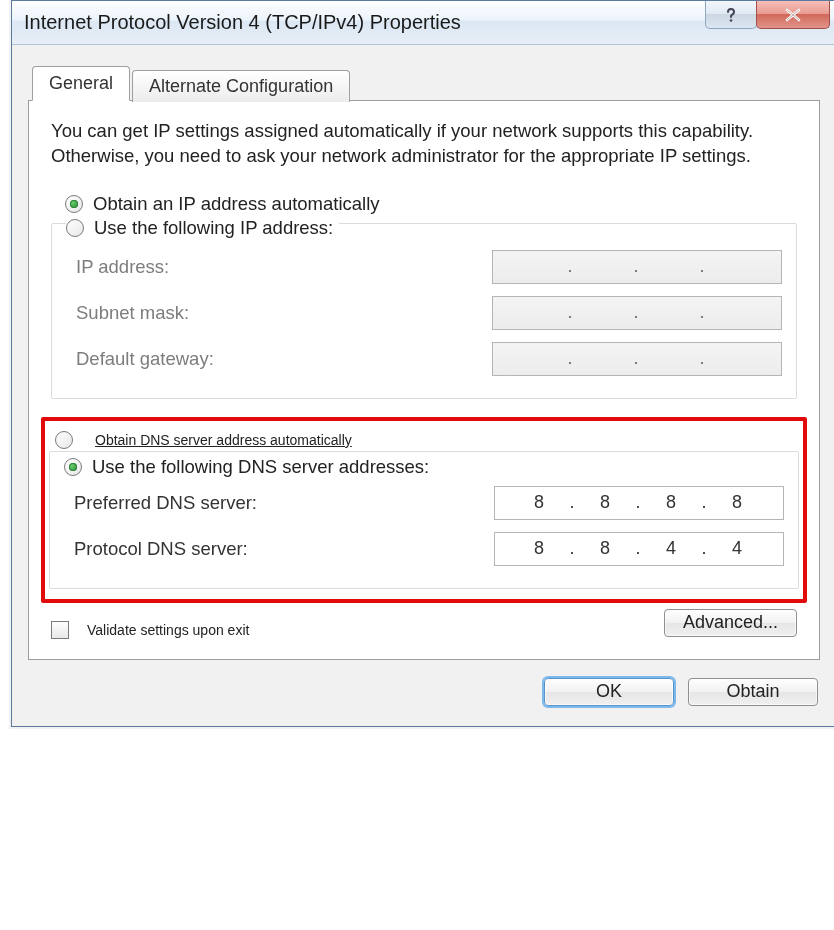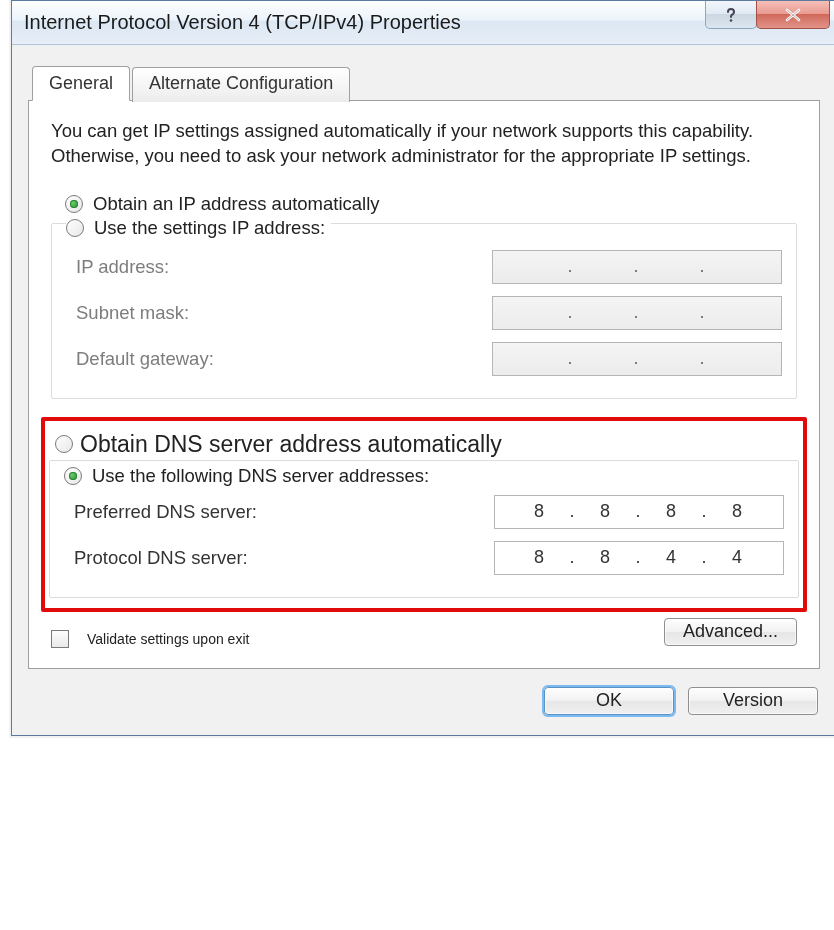--- a/index.html
+++ b/index.html
@@ -64,20 +64,21 @@
 
   
   .dialog-body {
     padding: 20px 16px 0 16px;
     background: #f1f1f1;
   }
 
   
   .tabrow {
     display: flex;
+    align-items: flex-end;
     position: relative;
     z-index: 2;
     margin-left: 4px;
   }
   .tab {
     padding: 6px 16px 6px 16px;
     border: 1px solid #9f9f9f;
     border-bottom: none;
     background: #fdfdfd;
     border-top-left-radius: 4px;
@@ -259,22 +260,23 @@
     background: #f1f1f1;
   }
   .btn.default {
     box-shadow: 0 0 0 2px #7bb9ee, 0 0 0 1px rgba(255,255,255,0.6) inset;
     border-color: #5a93c7;
   }
 
   .spacer { height: 10px; }
 
   .obtain-dns-row {
-    display:flex; align-items:center; gap:7px; font-size:23px;
+    display:flex; align-items:center; gap:22px; font-size:14px;
     padding: 6px 6px 2px 6px;
+    text-decoration: underline;
   }
 </style>
 </head>
 <body>
 
 <div class="window">
 
   <div class="titlebar">
     <div class="title">Internet Protocol Version 4 (TCP/IPv4) Properties</div>
     <div class="controls">
@@ -305,21 +307,21 @@
       <div class="helpertext">You can get IP settings assigned automatically if your network supports this capability. Otherwise, you need to ask your network administrator for the appropriate IP settings.</div>
 
       <div class="radio-row" style="padding-left:14px;">
         <span class="radio checked"></span>
         <span>Obtain an IP address automatically</span>
       </div>
 
       <div class="group">
         <div class="radio-row legend">
           <span class="radio"></span>
-          <span>Use the settings IP address:</span>
+          <span>Use the following IP address:</span>
         </div>
 
         <div class="field-row disabled">
           <span class="label">IP address:</span>
           <span class="ipbox disabled">
             <span class="oct"></span>
               <span class="dot">.</span>
               <span class="oct"></span>
               <span class="dot">.</span>
               <span class="oct"></span>
@@ -401,16 +403,16 @@
       </div>
       <div class="adv-row">
         <div class="btn">Advanced...</div>
       </div>
 
     </div>
   </div>
 
   <div class="footer">
     <div class="btn default">OK</div>
-    <div class="btn">Version</div>
+    <div class="btn">Obtain</div>
   </div>
 
 </div>
 
 </body></html>

